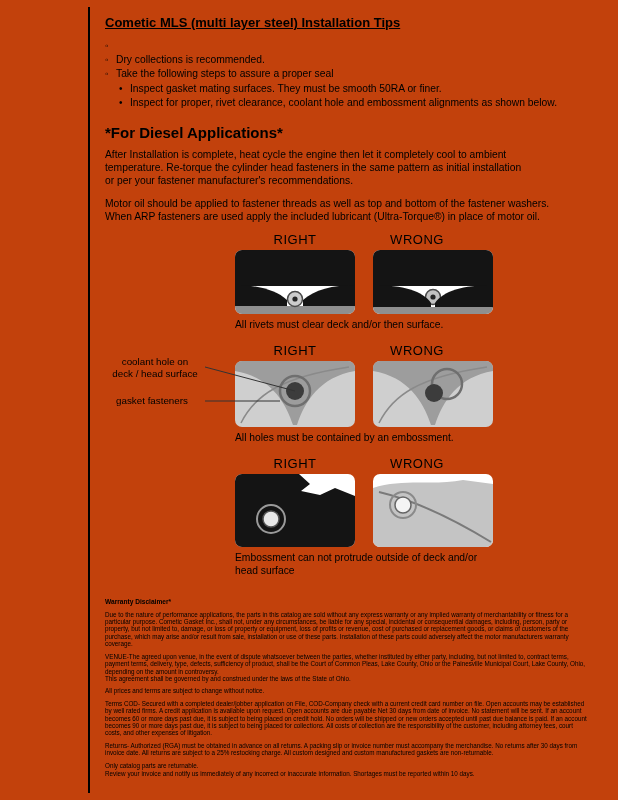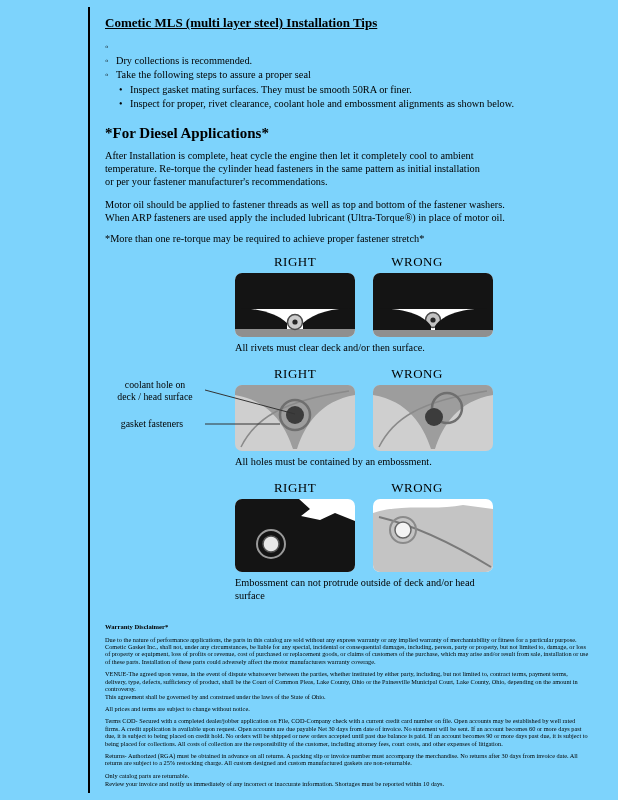--- a/index.html
+++ b/index.html
@@ -1,22 +1,22 @@
 <!DOCTYPE html>
 <html><head>
 <meta charset="utf-8">
 <style>
   html, body { margin: 0; padding: 0; background: #e9e9e9; }
   .page {
     position: relative;
     width: 618px; height: 800px;
     margin: 0 auto;
-    background: #7dd3fc;
+    background: #c2410c;
     color: #000;
-    font-family: Liberation Serif, serif;
+    font-family: Liberation Sans, sans-serif;
     overflow: hidden;
   }
   .left-rule {
     position: absolute; left: 88px; top: 7px;
     width: 2px; height: 786px; background: #000;
   }
   .content { position: absolute; left: 105px; top: 15px; width: 488px; }
 
   .title {
     font-size: 13px; font-weight: bold; text-decoration: underline;
@@ -86,21 +86,20 @@
         </ul>
       </li>
     </ul>
 
     <div class="diesel-heading">*For Diesel Applications*</div>
     <p class="body ml">After Installation is complete, heat cycle the engine then let it completely cool to ambient
 temperature. Re-torque the cylinder head fasteners in the same pattern as initial installation
 or per your fastener manufacturer's recommendations.</p>
     <p class="body ml">Motor oil should be applied to fastener threads as well as top and bottom of the fastener washers.
 When ARP fasteners are used apply the included lubricant (Ultra-Torque®) in place of motor oil.</p>
-    <p class="note">*More than one re-torque may be required to achieve proper fastener stretch*</p>
 
     <div class="diagrams">
 
       <div class="drow">
         <div class="dlabels">
           <span>RIGHT</span>
           <span>WRONG</span>
         </div>
         <div class="dpair">
           <div class="fig">

